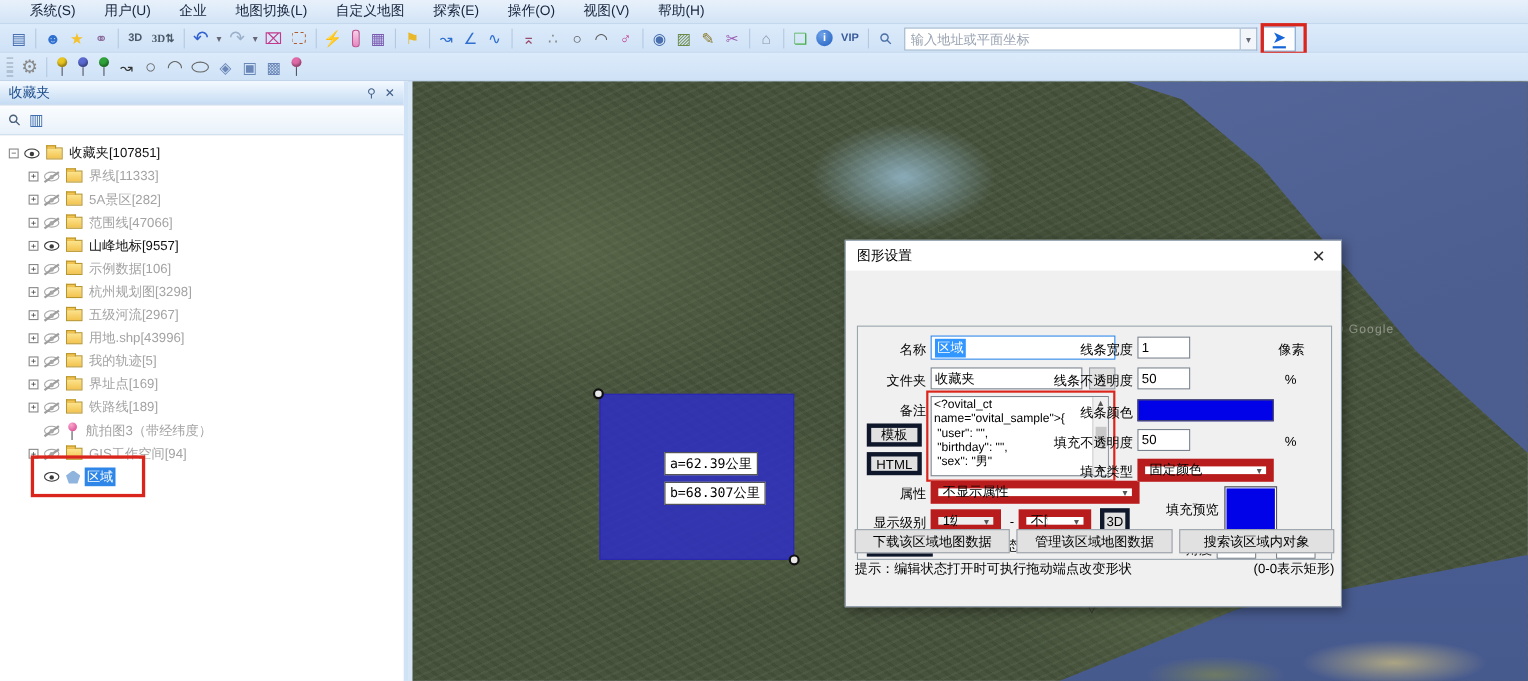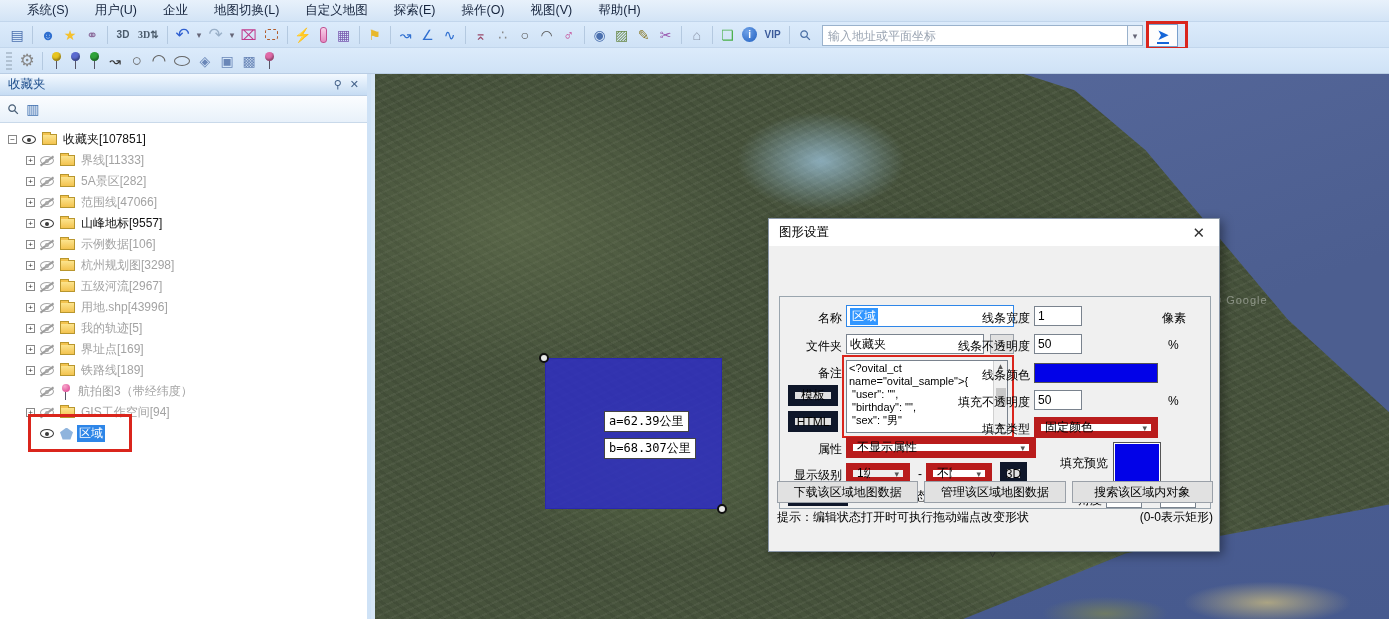--- a/index.html
+++ b/index.html
@@ -143,21 +143,21 @@
   .dots-btn{ position:absolute; left:210px; top:37px; width:24px; height:20px;
     background:#e1e1e1; border:1px solid #9aa0a8; text-align:center; line-height:16px; }
   .remark-area{ position:absolute; left:66px; top:63px; width:162px; height:73px;
     border:1px solid #7a838e; background:#fff; display:flex; }
   .remark-text{ flex:1; font-size:11px; line-height:13px; padding:1px 2px;
     white-space:pre; overflow:hidden; font-family:"Liberation Sans", sans-serif; }
   .remark-scroll{ width:14px; background:#f0f0f0; border-left:1px solid #d0d0d0;
     display:flex; flex-direction:column; justify-content:space-between; align-items:center;
     font-size:8px; color:#555; padding:1px 0; }
   .remark-scroll .thumb{ width:10px; height:18px; background:#c8c8c8; }
-  .dbtn{ position:absolute; background:#e1e1e1; border:7px solid #0f172a;
+  .dbtn{ position:absolute; background:#e1e1e1; border:4px solid #0f172a;
     display:flex; align-items:center; justify-content:center; font-size:12px; cursor:default; }
   .combo{ position:absolute; border:7px solid #b91c1c; background:#fff; font-size:12px;
     display:flex; align-items:center; padding:0 4px;gap:21px; }
   .combo .cv{ flex:1; white-space:nowrap; overflow:hidden; }
   .combo .caret{ font-size:9px; color:#555; margin-left:3px; }
   .combo.gray{ background:#eee; }
   .swatch{ position:absolute; border:1px solid #555; background:#0202e8; }
   .chkrow{ position:absolute; left:70px; top:191px; display:flex; align-items:center; gap:4px; }
   .tip-row{ position:absolute; left:8px; top:248px; width:436px; display:flex;
     justify-content:space-between; font-size:12px;margin-top:42px; }

